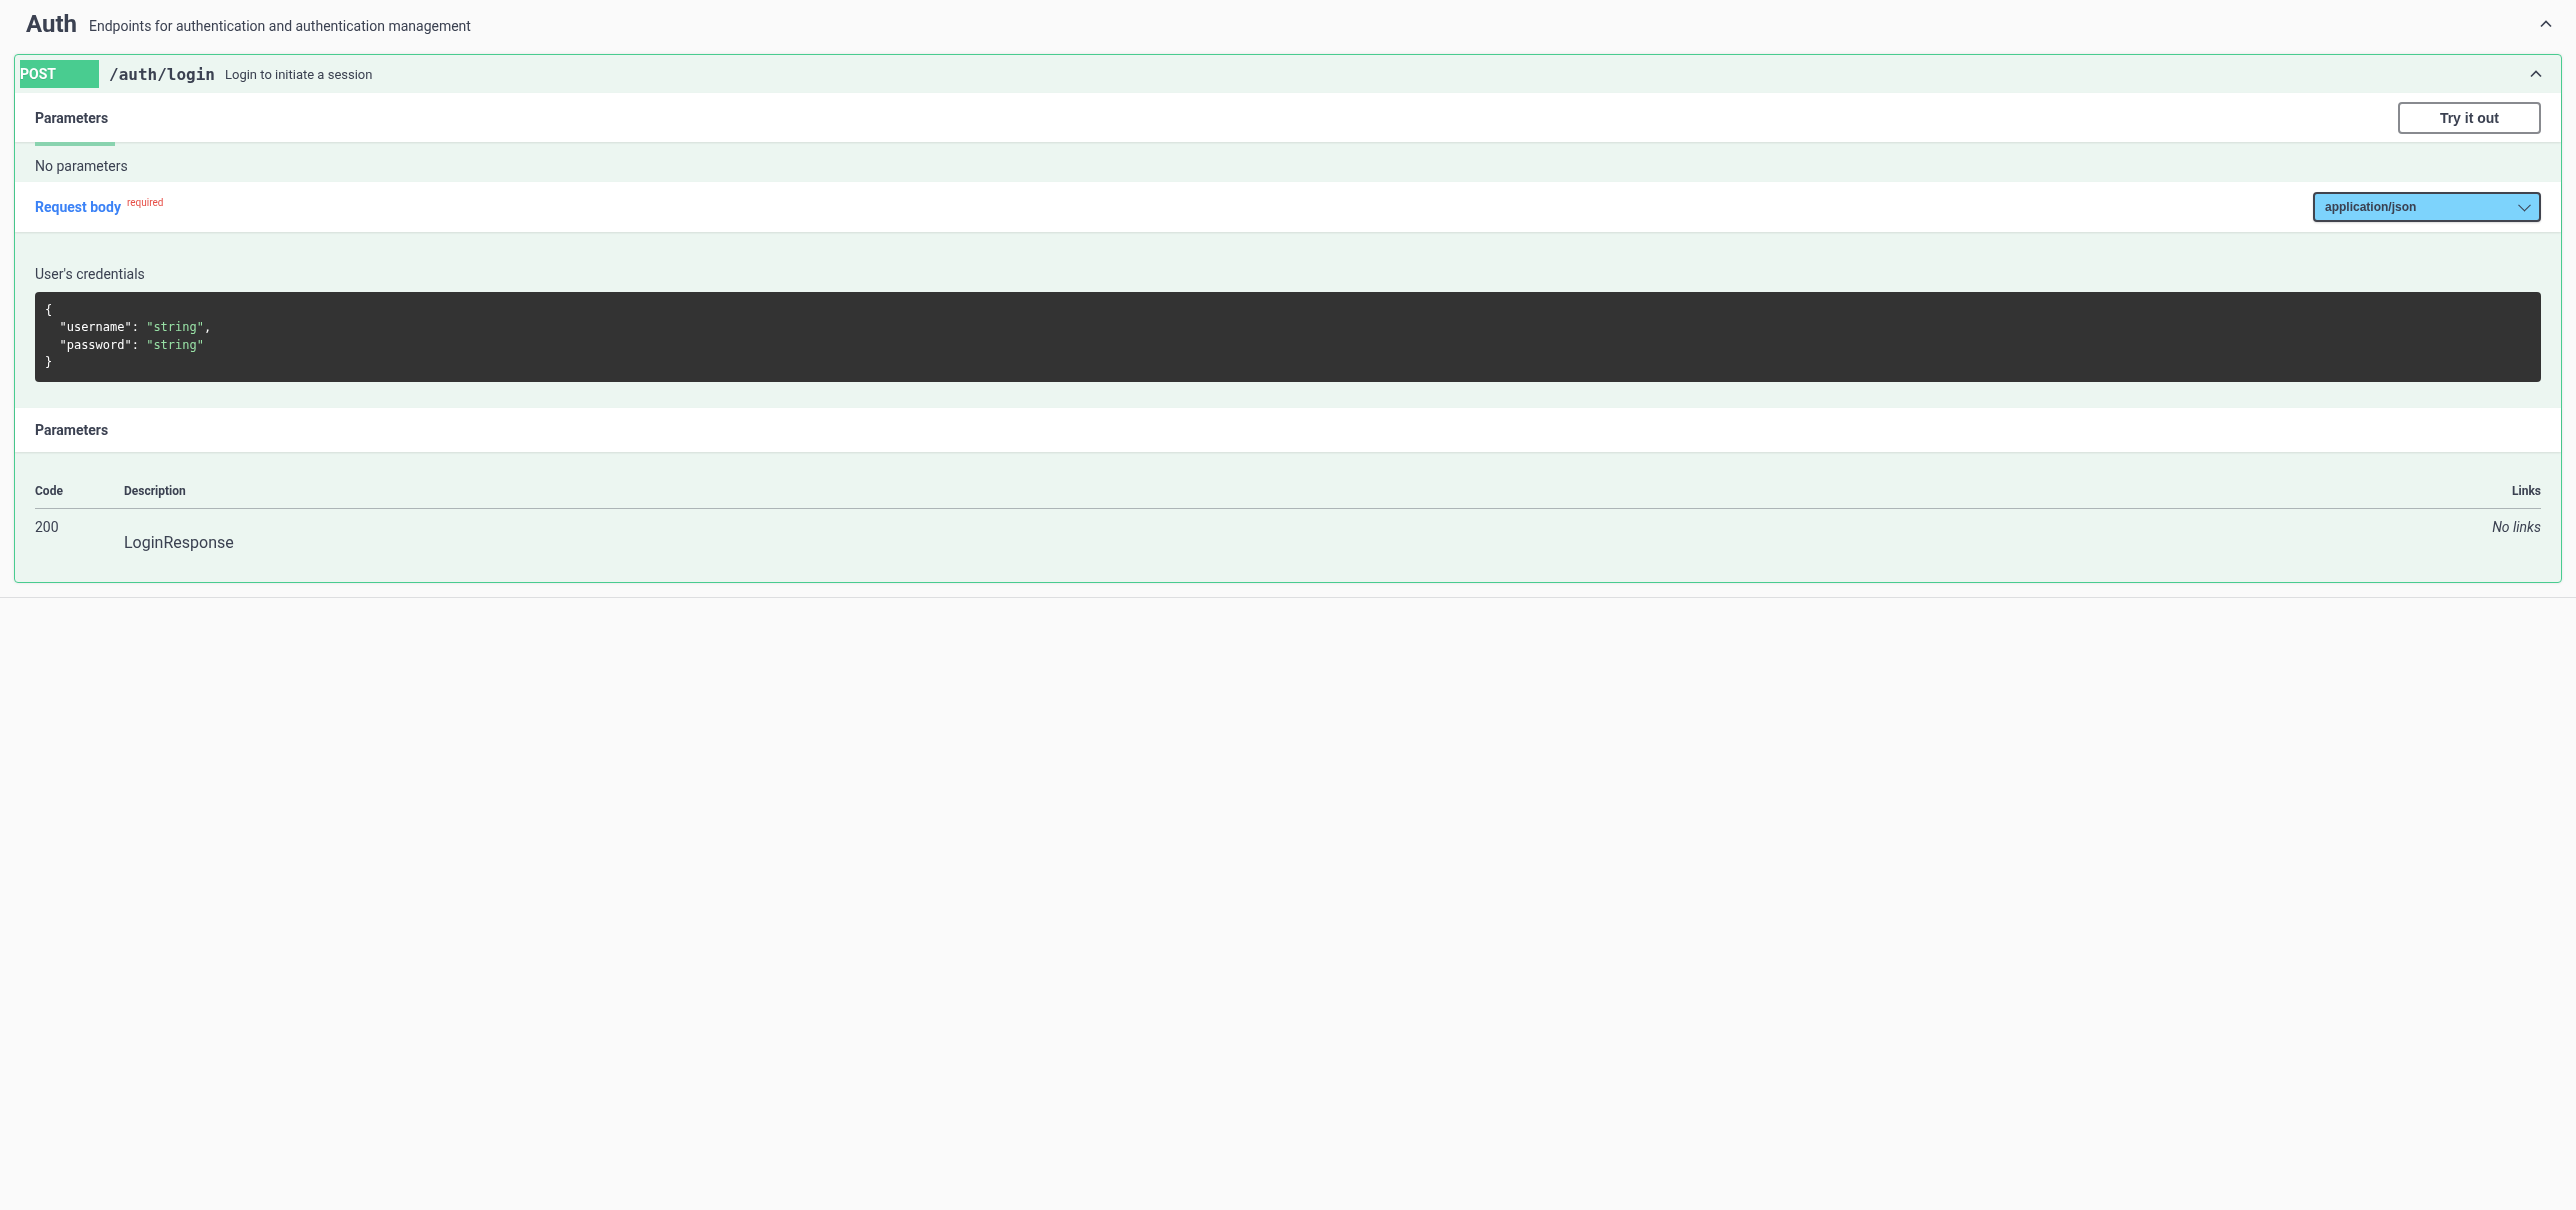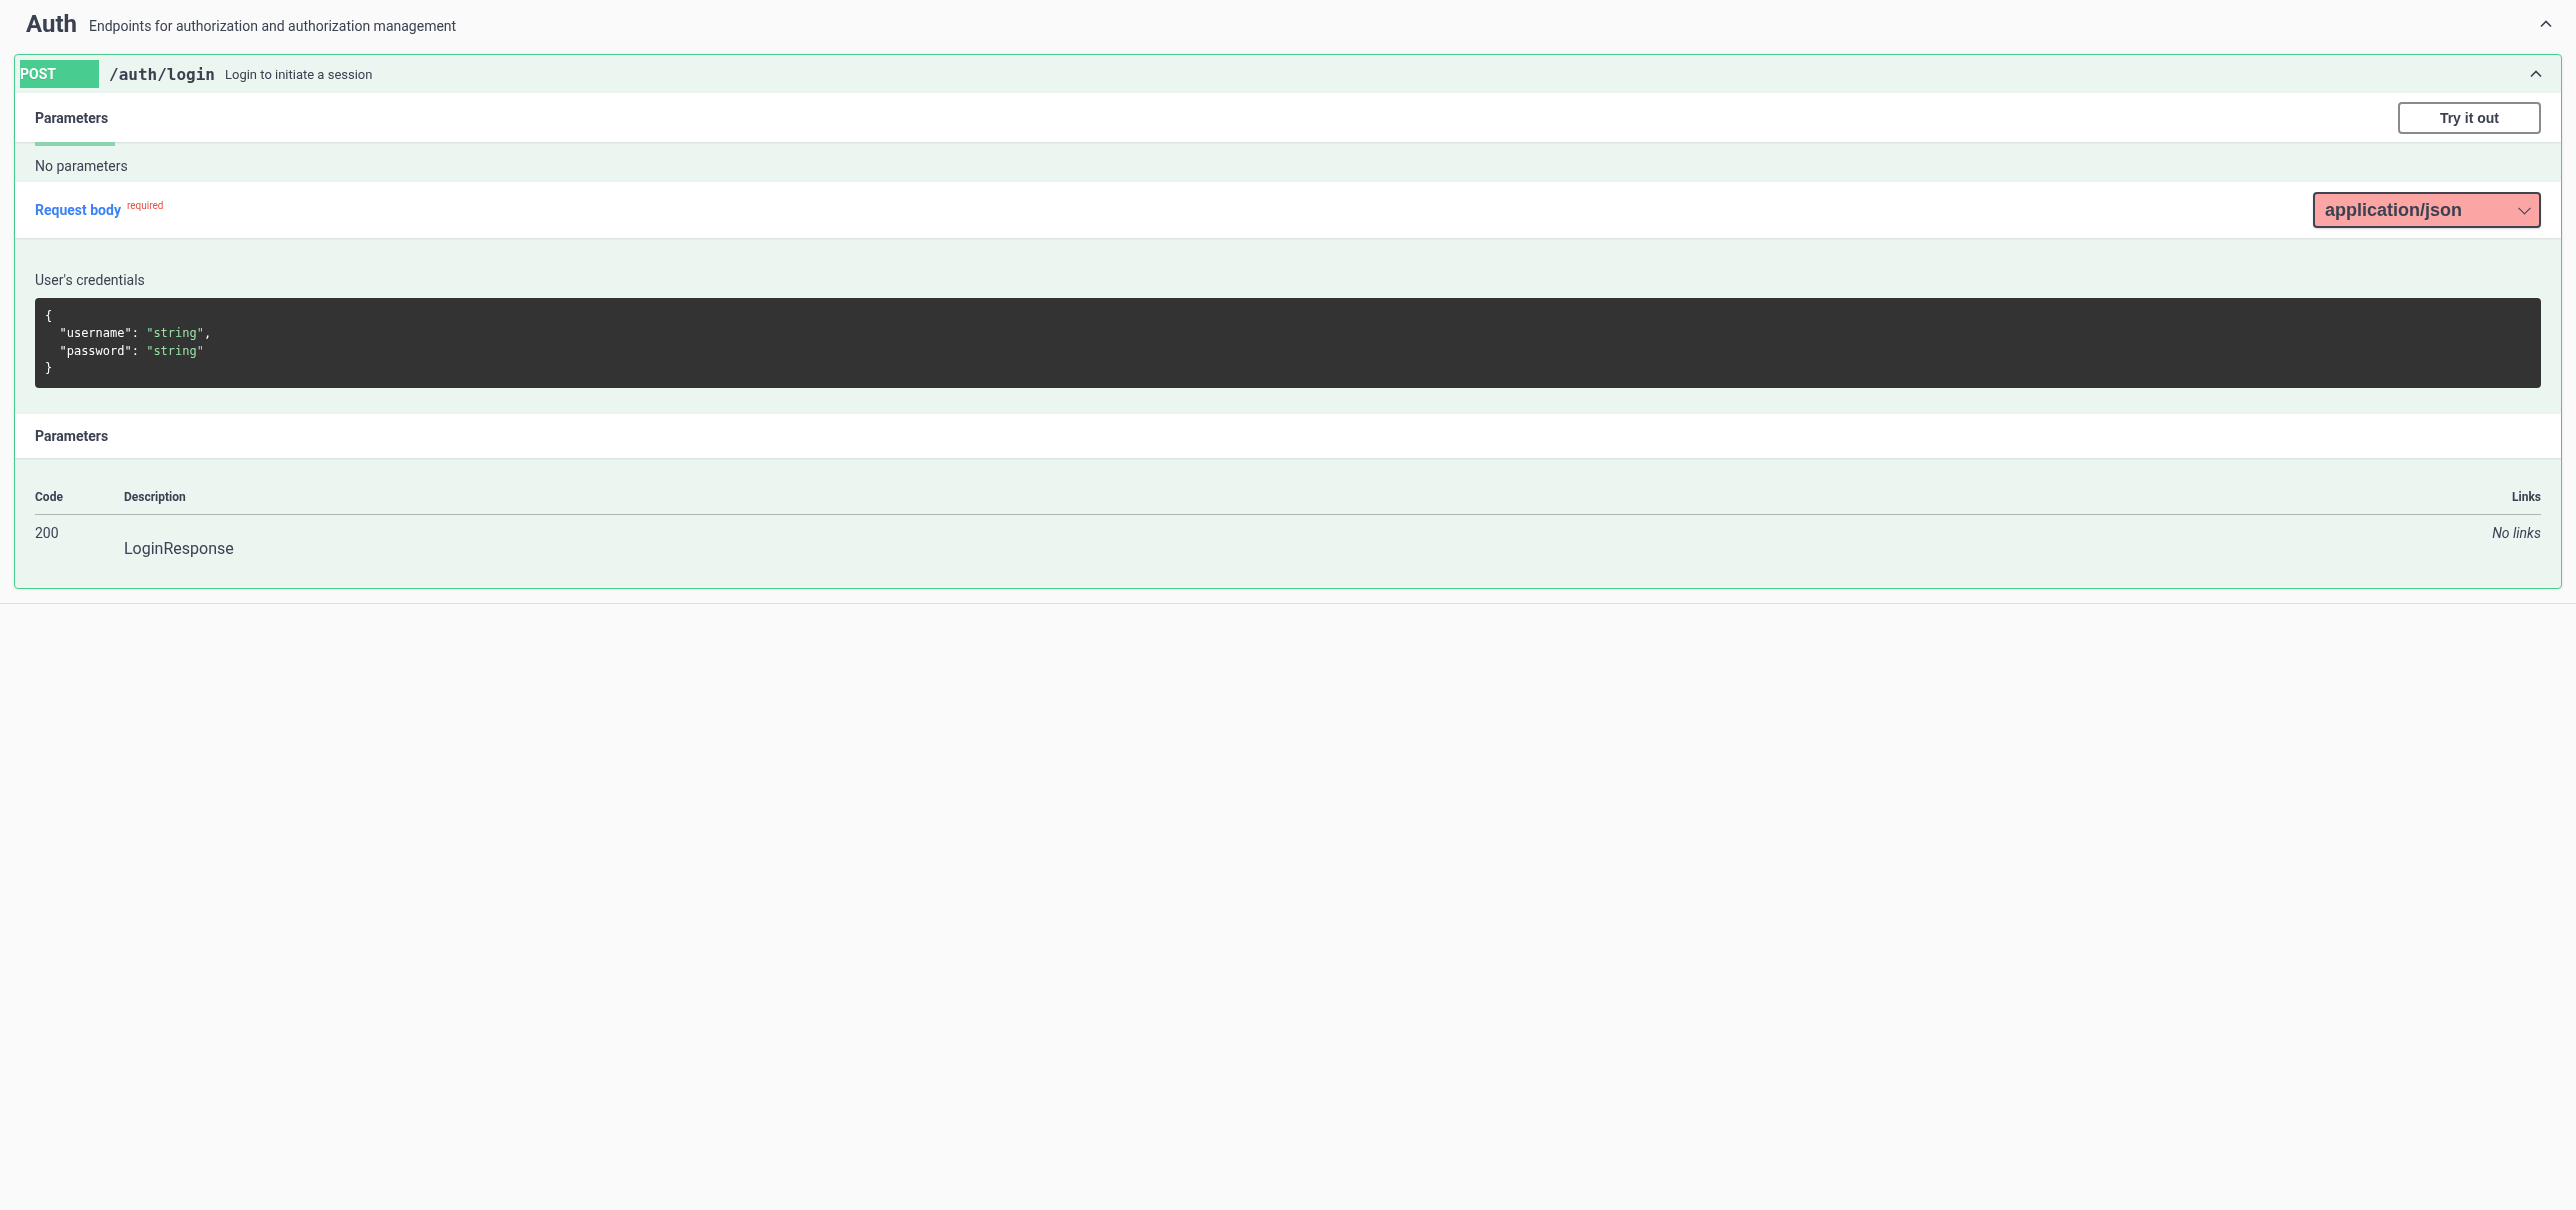--- a/index.html
+++ b/index.html
@@ -136,26 +136,26 @@
   .required-tag {
     font-size: 10px;
     color: #e64f47;
     padding-left: 6px;
     position: relative;
     top: -5px;
   }
   .content-type-select {
     border: 2px solid #41444e;
     border-radius: 4px;
-    font-size: 18px;
+    font-size: 12px;
     font-weight: 600;
     color: #3b4151;
     padding: 6px 30px 6px 10px;
     min-width: 228px;
-    background: #fca5a5;
+    background: #7dd3fc;
     appearance: none;
     cursor: pointer;
     box-shadow: 0 1px 2px rgba(0,0,0,0.15);
   }
   .select-wrap { position: relative; }
   .select-wrap::after {
     content: "";
     position: absolute;
     right: 12px;
     top: 50%;
@@ -225,21 +225,21 @@
   .col-links { width: 89px; text-align: right; }
   .no-links { font-style: italic; color: #888; text-align:right; }
   .resp-desc { font-size: 16px; padding-top: 14px; }
 </style>
 </head>
 <body>
 
 <div class="tag-section">
   <div class="tag-header">
     <span class="tag-name">Auth</span>
-    <span class="tag-desc">Endpoints for authorization and authorization management</span>
+    <span class="tag-desc">Endpoints for authentication and authentication management</span>
     <span class="chevron">
       <svg width="20" height="20" viewBox="0 0 24 24">
           <polyline points="6 15 12 9 18 15"></polyline>
         </svg>
     </span>
   </div>
 
   <div class="opblock-wrapper">
     <div class="opblock">
       <div class="opblock-summary">

